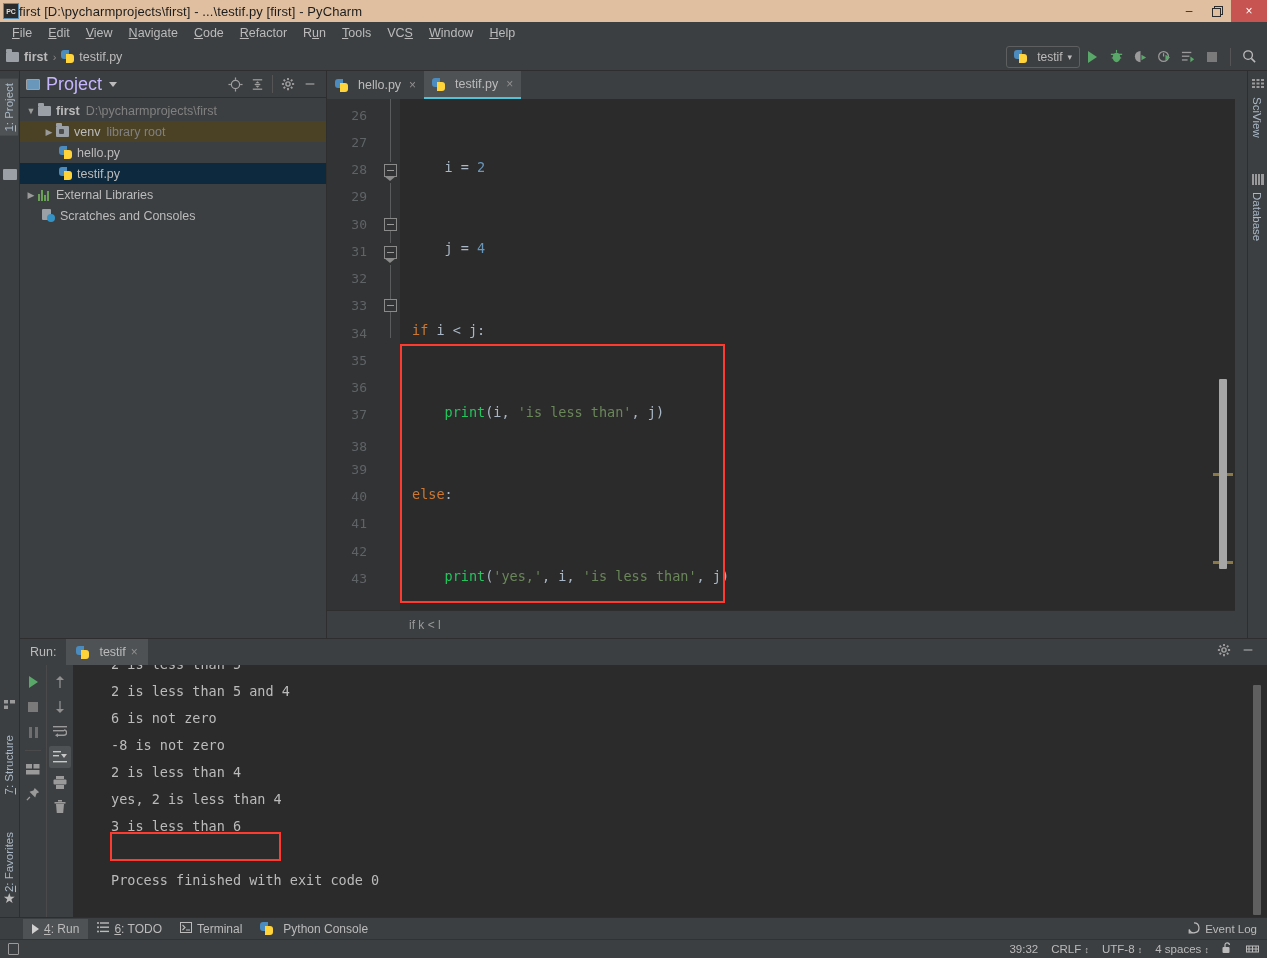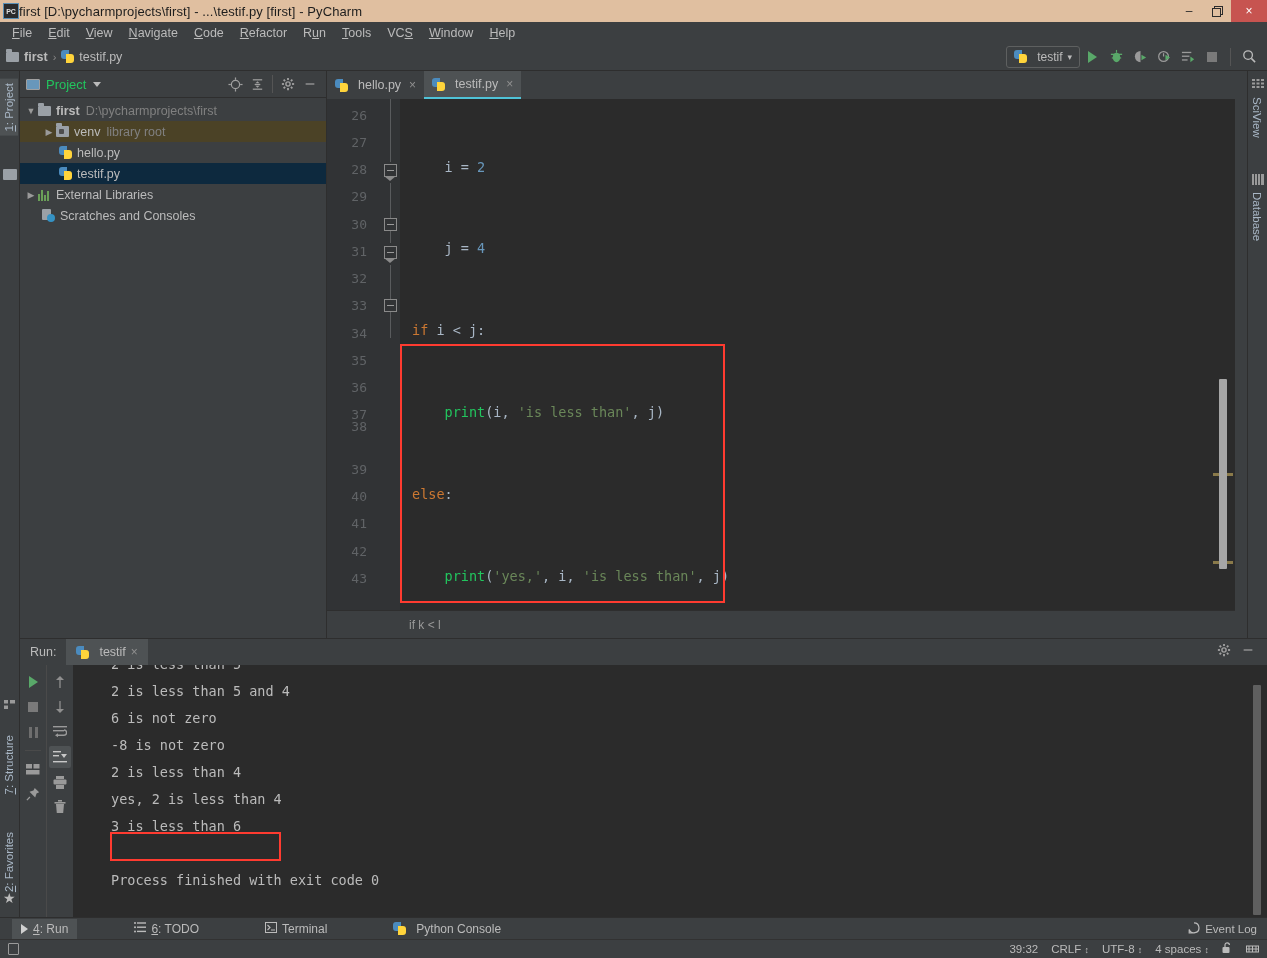--- a/index.html
+++ b/index.html
@@ -105,21 +105,21 @@
 
   
   .projpanel {
     position: absolute; left: 20px; top: 71px; width: 307px; height: 567px;
     background: #3c3f41; border-right: 1px solid #2e2e2e;
   }
   .proj-header {
     height: 27px; display: flex; align-items: center; padding: 0 6px;
     background: #3c3f41; border-bottom: 1px solid #2e2e2e;
   }
-  .proj-title { font-size: 13px; color: #22c55e; margin-left: 6px; }
+  .proj-title { font-size: 18px; color: #c4b5fd; margin-left: 6px; }
   .monitor-ico {
     width: 14px; height: 11px; border: 1.5px solid #a0a0a0; background: #6897bb;
     border-radius: 1px;
   }
   .chev-dn {
     width: 0; height: 0; border-left: 4px solid transparent; border-right: 4px solid transparent;
     border-top: 5px solid #bbbbbb; margin-left: 7px;
   }
   .proj-actions { margin-left: auto; display: flex; align-items: center; gap: 2px; }
   .act-ico { width: 20px; height: 20px; display:flex; align-items:center; justify-content:center; color:#a0a0a0; }
@@ -266,23 +266,22 @@
   .cons-cut { position:absolute; left:38px; top:-14px; color:#bbbbbb; }
 
   .cscroll {
     position: absolute; right: 6px; top: 20px; width: 8px; height: 230px;
     background: #5f5f5f; border-radius: 1px;
   }
 
   
   .bottombar {
     position: absolute; left: 0; top: 917px; width: 1267px; height: 22px;
-    background: #3c3f41; display: flex; align-items: center; padding-left: 12px;
+    background: #3c3f41; display: flex; align-items: center; padding-left: 23px;
     border-top: 1px solid #2e2e2e;
-    gap: 48px;
   }
   .btab {
     display: flex; align-items: center; gap: 5px; padding: 2px 9px;
     font-size: 12px; color: #bbbbbb; height: 20px;
   }
   .btab.sel { background: #4e5254; }
   .btab .mn { text-decoration: underline; }
   .bottom-right { margin-left: auto; display: flex; align-items: center; gap: 5px; padding-right: 10px; }
 
   
@@ -522,21 +521,21 @@
         <span class="lnum" style="top:63px;">28</span>
         <span class="lnum" style="top:90px;">29</span>
         <span class="lnum" style="top:118px;">30</span>
         <span class="lnum" style="top:145px;">31</span>
         <span class="lnum" style="top:172px;">32</span>
         <span class="lnum" style="top:199px;">33</span>
         <span class="lnum" style="top:227px;">34</span>
         <span class="lnum" style="top:254px;">35</span>
         <span class="lnum" style="top:281px;">36</span>
         <span class="lnum" style="top:308px;">37</span>
-        <span class="lnum" style="top:320px;">38</span>
+        <span class="lnum" style="top:340px;">38</span>
         <span class="lnum" style="top:363px;">39</span>
         <span class="lnum" style="top:390px;">40</span>
         <span class="lnum" style="top:417px;">41</span>
         <span class="lnum" style="top:445px;">42</span>
         <span class="lnum" style="top:472px;margin-left:33px;">43</span>
 
         <div class="foldline" style="top:0px;  height:63px;"></div>
         <div class="foldbox head" style="top:65px;"></div>
         <div class="foldline" style="top:84px; height:60px;"></div>
         <div class="foldbox" style="top:119px;"></div>

